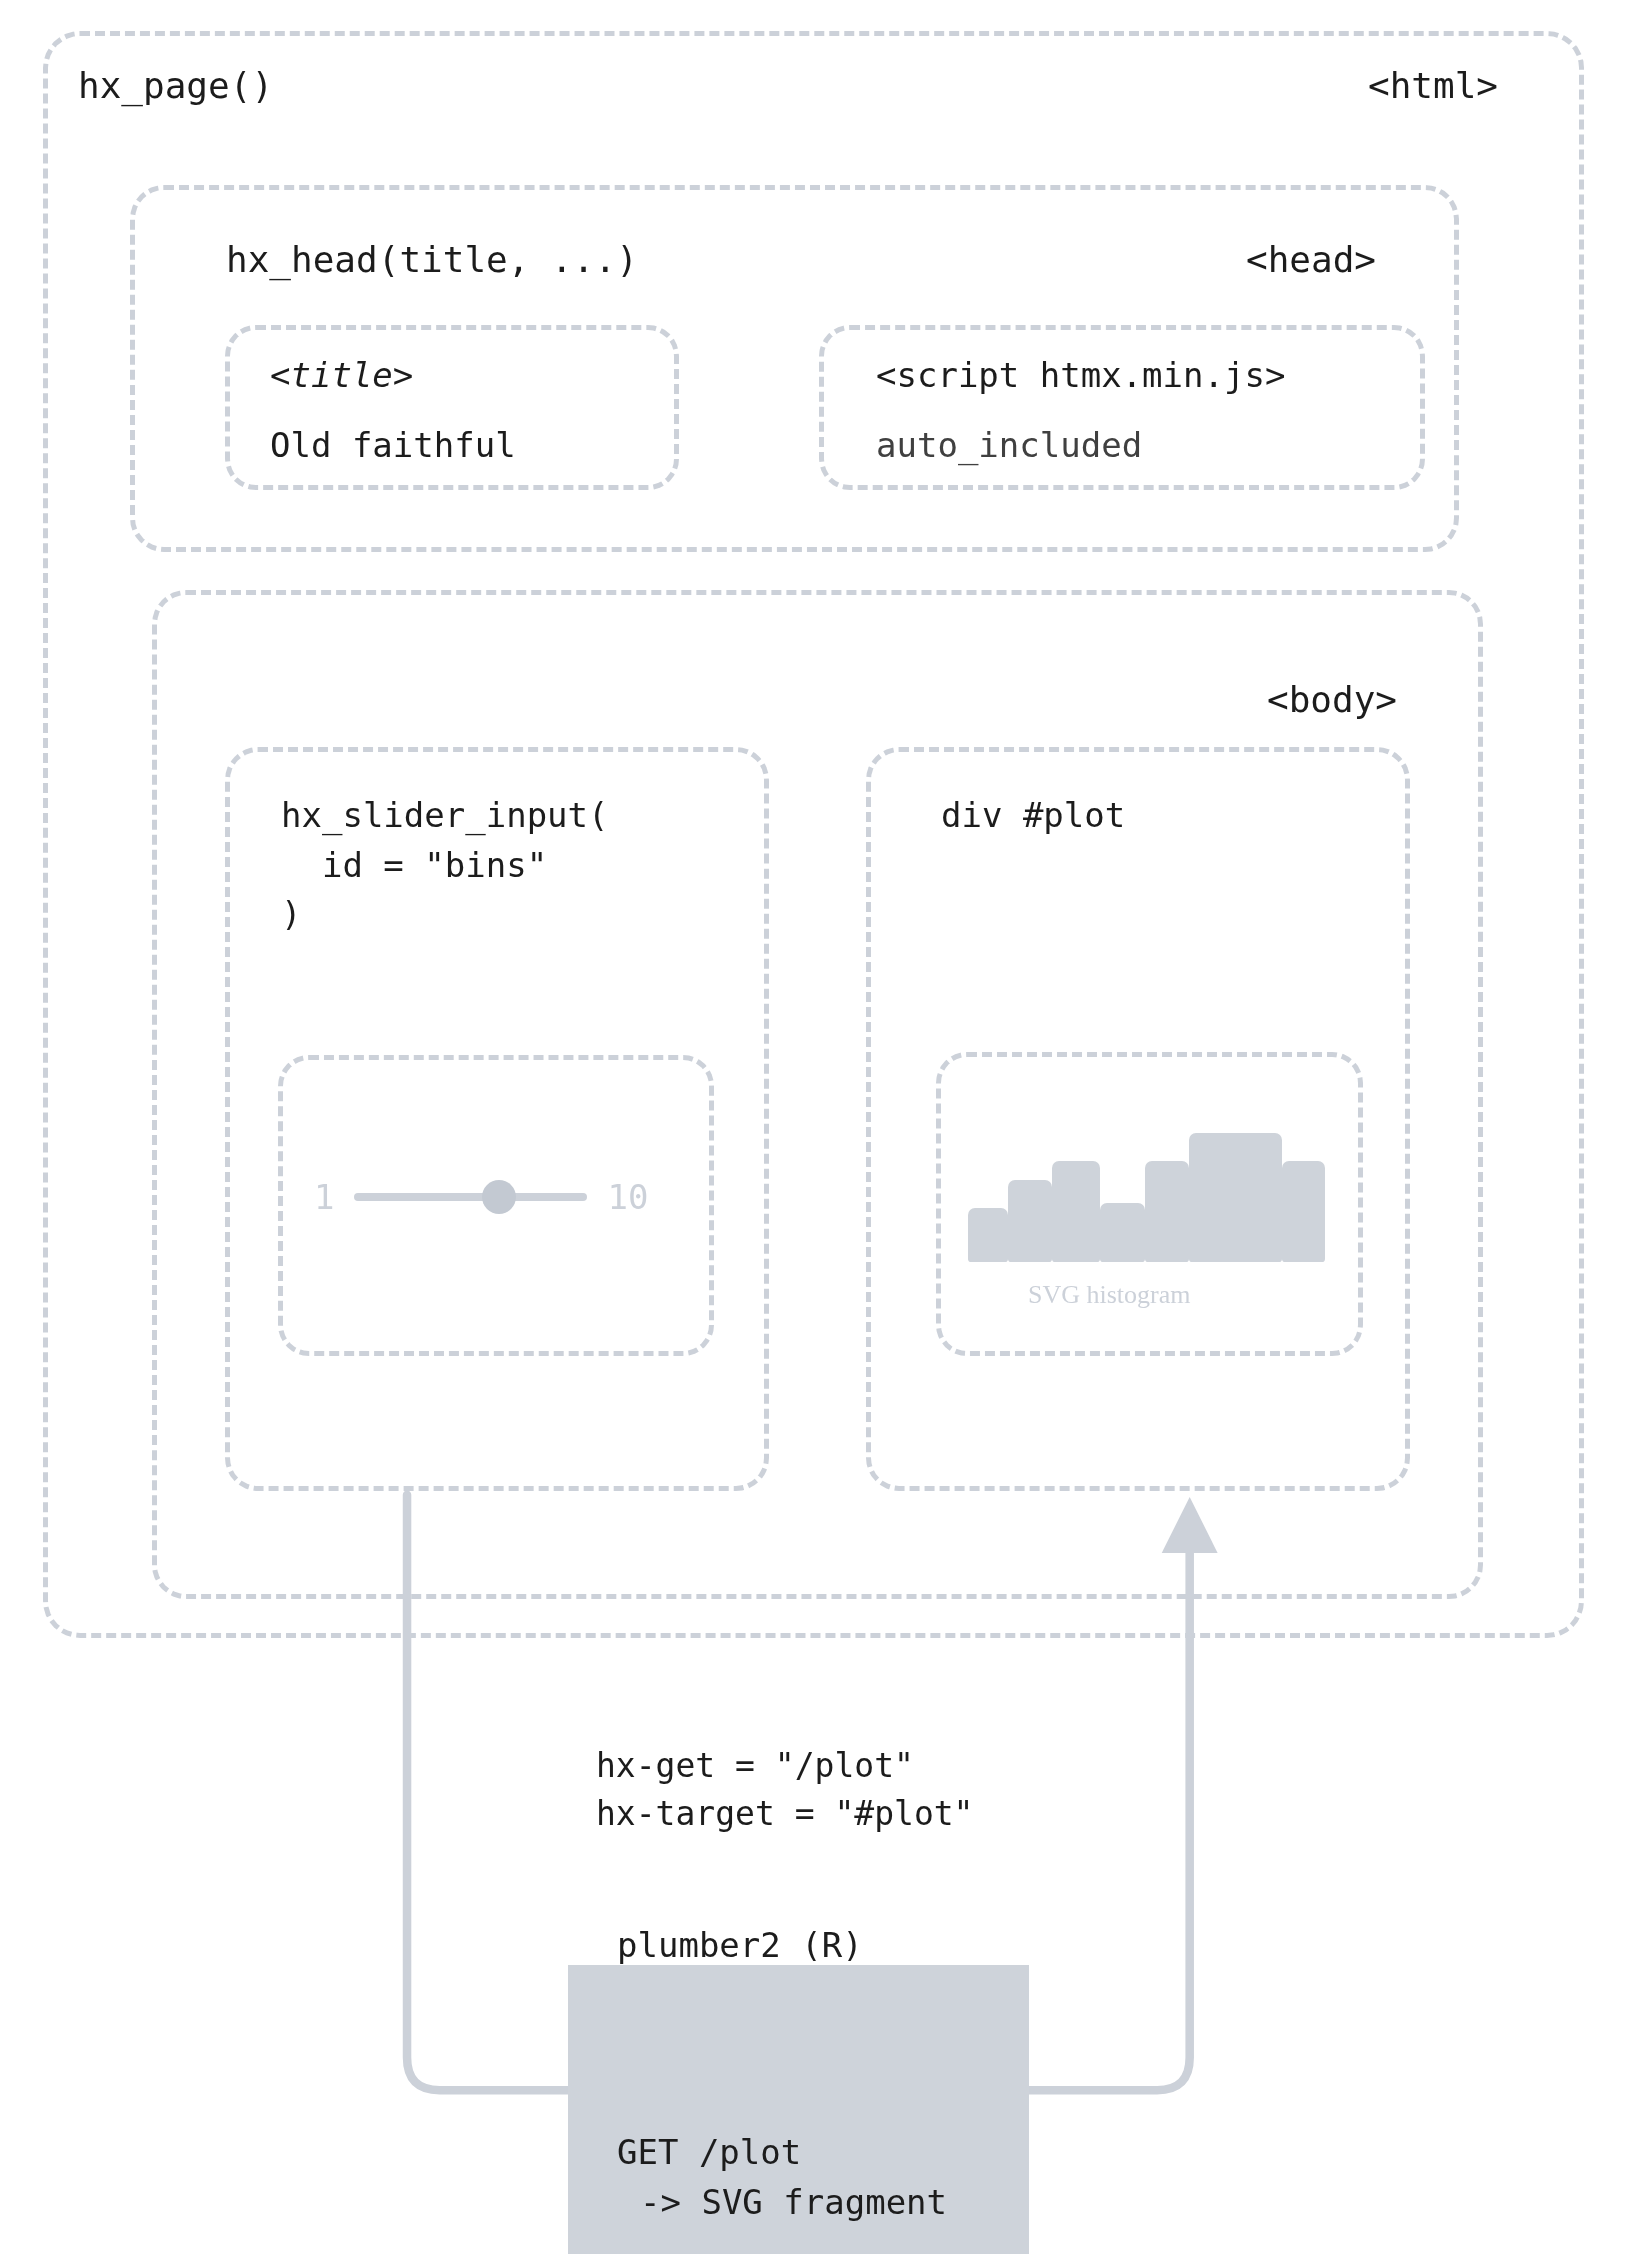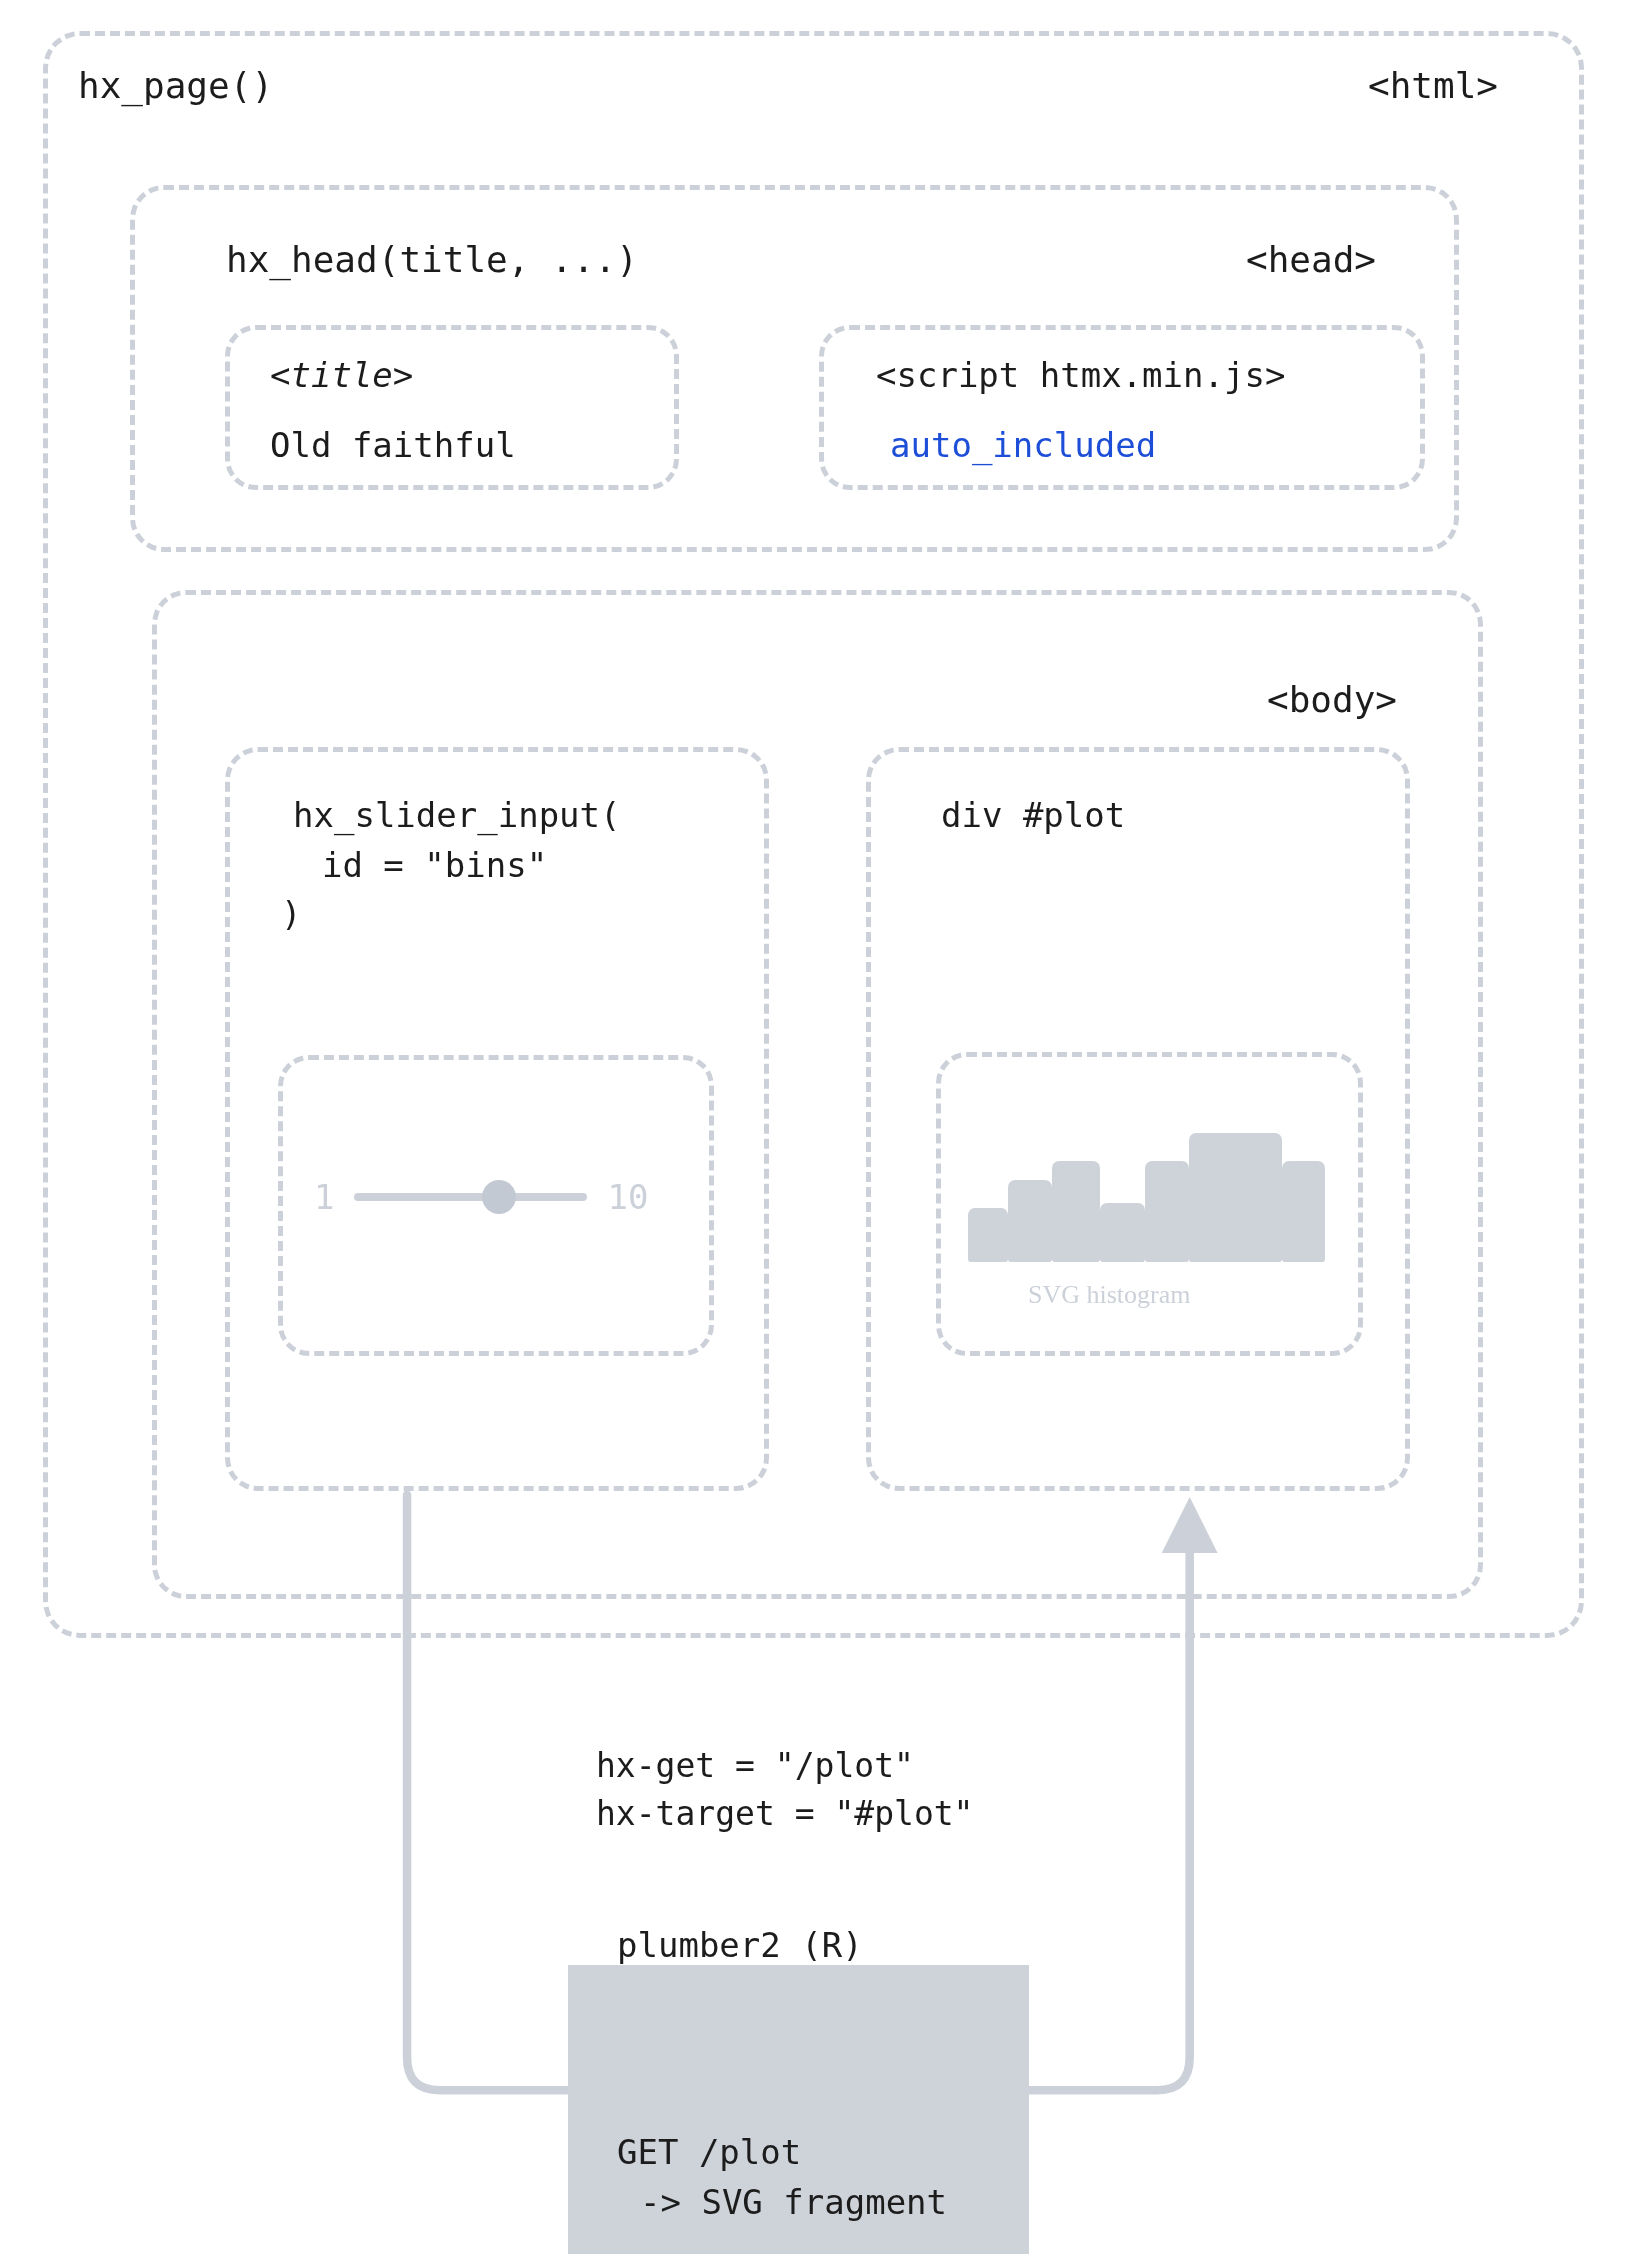--- a/index.html
+++ b/index.html
@@ -13,21 +13,21 @@
     box-sizing:border-box;
     background:transparent;
   }
   .lbl{
     position:absolute;
     color:#1c1c1c;
     font-family:"DejaVu Sans Mono","Liberation Mono",monospace;
     white-space:pre;
     line-height:1.38;
   }
-  .muted{ color:#1d4ed8;margin-left:14px; }
+  .muted{ color:#404040; }
 
   
   .t-xl{ font-size:36px;text-align:center; }
   .t-lg{ font-size:34px; }
   .t-md{ font-size:33px; }
 
   
   #wires{ position:absolute; left:0; top:0; width:1627px; height:2261px; }
 
   
@@ -109,21 +109,21 @@
   <div class="dbox" style="left:819px;top:325px;width:606px;height:165px;border-radius:31px;"></div>
   <div class="lbl t-lg" style="left:876px;top:352px;">&lt;script htmx.min.js&gt;</div>
   <div class="lbl t-lg muted" style="left:876px;top:422px;">auto_included</div>
 
   <div class="dbox" style="left:152px;top:590px;width:1331px;height:1009px;border-radius:34px;"></div>
 
   <div class="lbl t-xl" style="left:1267px;top:651px;margin-top:24px;">&lt;body&gt;</div>
 
   <div class="dbox" style="left:225px;top:747px;width:544px;height:744px;border-radius:33px;"></div>
 
-  <div class="lbl t-lg" style="left:293px;top:792px;">hx_slider_input(</div>
+  <div class="lbl t-lg" style="left:281px;top:792px;">hx_slider_input(</div>
   <div class="lbl t-lg" style="left:281px;top:842px;">  id = "bins"</div>
   <div class="lbl t-lg" style="left:281px;top:891px;">)</div>
 
   <div class="dbox" style="left:278px;top:1055px;width:436px;height:301px;border-radius:31px;"></div>
 
   <div class="slider-wrap" style="left:314px;top:1180px;">
     <span class="slider-end">1</span>
     <span class="slider-track">
       <span class="slider-thumb" id="slider-thumb" style="left: 62%;"></span>
     </span>

